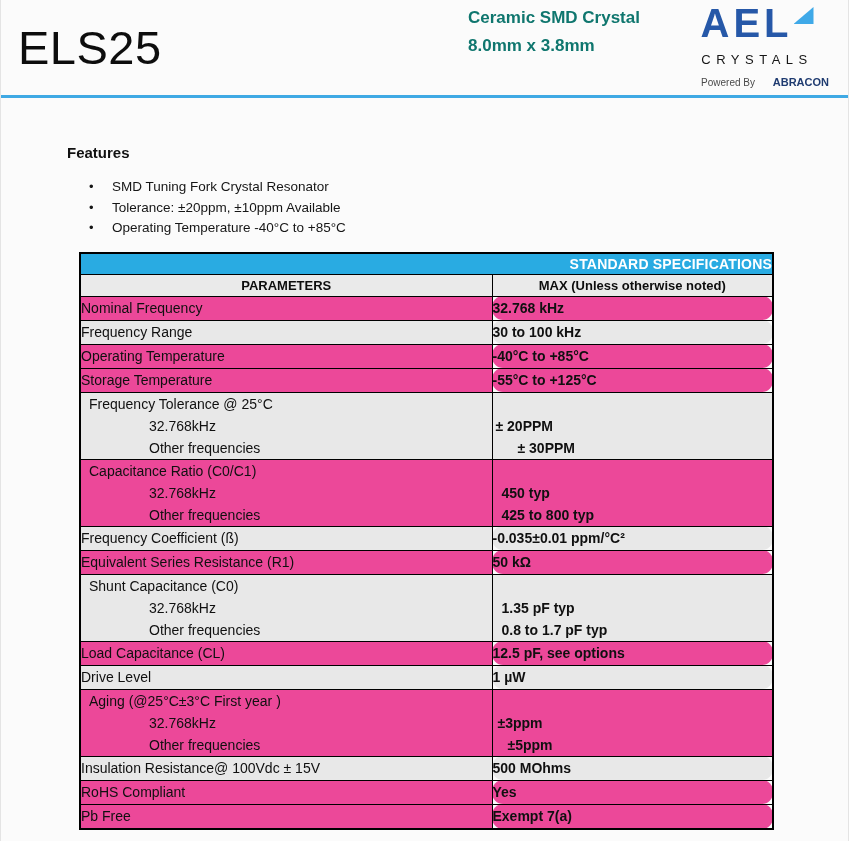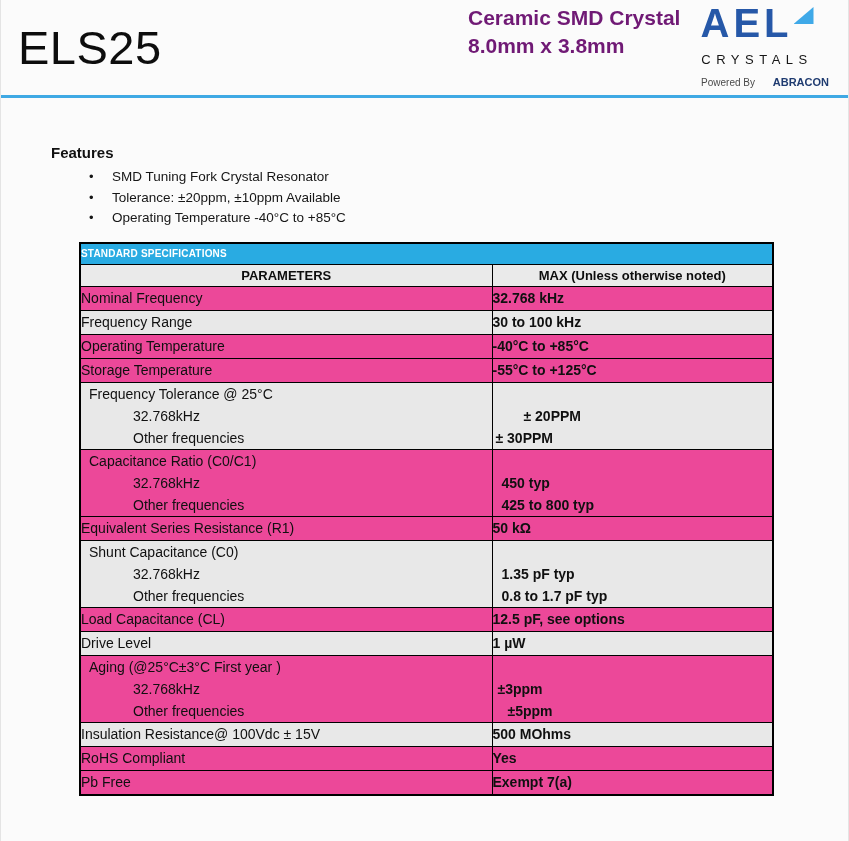--- a/index.html
+++ b/index.html
@@ -24,21 +24,21 @@
     overflow:hidden;
   }
   
   .doc-header{position:relative;height:98px;}
   .part-number{
     position:absolute;left:17px;top:20px;
     font-size:47px;letter-spacing:0.5px;color:#0D0D0D;
   }
   .product-title{
     position:absolute;left:467px;top:4px;
-    font-weight:bold;font-size:21px;line-height:28px;color:#701a75;
+    font-weight:bold;font-size:17px;line-height:28px;color:#0f766e;
   }
   .logo{position:absolute;top:3px;right:17px;width:148px;text-align:center;}
   .logo-mark{position:relative;display:inline-block;line-height:40px;white-space:nowrap;}
   .logo-ael{
     font-size:40px;font-weight:bold;letter-spacing:4px;
     color:var(--logo-navy);
   }
   .logo-triangle{
     display:inline-block;width:20px;height:17px;
     background:var(--tri-blue);
@@ -47,54 +47,54 @@
   }
   .logo-sub{
     font-size:13px;letter-spacing:5.5px;color:#161616;
     margin-top:0px;font-weight:500;white-space:nowrap;
   }
   .powered{margin-top:9px;font-size:10px;color:#4A4A4A;text-align:right;padding-right:2px;white-space:nowrap;}
   .powered-brand{font-size:11px;font-weight:bold;color:var(--abracon-navy);margin-left:15px;}
   .header-rule{position:absolute;left:0;right:0;top:95px;height:3px;background:var(--rule-blue);}
   
   .features{margin:46px 0 0 50px;}
-  .features-heading{margin:0;font-size:15px;font-weight:bold;color:#111;}
+  .features-heading{margin:16px;font-size:15px;font-weight:bold;color:#111;}
   .features-list{margin:6px 4px 0;padding:0;list-style:none;}
   .feature-item{
     position:relative;font-size:13.5px;line-height:20.5px;color:#161616;padding-left:57px;
   }
   .feature-item::before{
     content:"\2022";position:absolute;left:34px;top:0;font-size:13px;
   }
   
   .spec-table{
     margin:13px 0 0 78px;width:693px;
     border-collapse:collapse;border:2px solid #000;
     table-layout:fixed;
   }
   .col-param{width:412px;}
   .col-value{width:281px;}
   .spec-table th,.spec-table td{border:1.5px solid #000;padding:0;}
   .table-title{
     height:20px;background:var(--accent);color:#FFF;
-    font-size:10px;font-weight:bold;text-align:left;letter-spacing:0.2px;
+    font-size:14px;font-weight:bold;text-align:right;letter-spacing:0.2px;
   }
   .col-headers th{
     height:21px;background:var(--headshade);
     font-size:13px;font-weight:bold;text-align:center;color:#0D0D0D;
   }
   tbody td{font-size:14px;color:#101010;background:#ec4899;vertical-align:middle;}
   tbody tr.shaded td{background:var(--shade);}
   tr.single td{height:23px;}
   .param-cell{padding-left:8px;}
-  .value-cell{padding-left:9px;font-weight:bold;}
+  .value-cell{padding-left:9px;font-weight:bold;border-radius:11px;}
   tr.group td{vertical-align:top;}
   .line{height:22px;line-height:22px;white-space:nowrap;overflow:hidden;}
   .title-line{padding-left:8px;}
-  .sub-line{padding-left:52px;}
+  .sub-line{padding-left:52px;margin-left:16px;}
   .value-line{font-weight:bold;}
 </style>
 </head>
 <body>
 
 <header class="doc-header">
   <div class="part-number">ELS25</div>
 
   <div class="product-title">
     <div>Ceramic SMD Crystal</div>
@@ -156,36 +156,40 @@
         <td class="value-cell">-55°C to +125°C</td>
       </tr>
       <tr class="shaded group">
         <td class="">
           <div class="line title-line">Frequency Tolerance @ 25°C</div>
           <div class="line sub-line">32.768kHz</div>
           <div class="line sub-line">Other frequencies</div>
         </td>
         <td class="">
           <div class="line">&nbsp;</div>
-          <div class="line value-line" style="padding-left: 13px; margin-left: 18px;">± 20PPM</div>
-          <div class="line value-line" style="padding-left: 3px;">± 30PPM</div>
+          <div class="line value-line" style="padding-left: 3px;">± 20PPM</div>
+          <div class="line value-line" style="padding-left: 25px;">± 30PPM</div>
         </td>
       </tr>
       <tr class="group">
         <td class="">
           <div class="line title-line">Capacitance Ratio (C0/C1)</div>
           <div class="line sub-line">32.768kHz</div>
           <div class="line sub-line">Other frequencies</div>
         </td>
         <td class="">
           <div class="line">&nbsp;</div>
           <div class="line value-line" style="padding-left: 9px;">450 typ</div>
           <div class="line value-line" style="padding-left: 9px;">425 to 800 typ</div>
         </td>
       </tr>
+      <tr class="shaded single">
+        <td class="param-cell">Frequency Coefficient (ß)</td>
+        <td class="value-cell">-0.035±0.01 ppm/°C²</td>
+      </tr>
       <tr class="single">
         <td class="param-cell">Equivalent Series Resistance (R1)</td>
         <td class="value-cell">50 kΩ</td>
       </tr>
       <tr class="shaded group">
         <td class="">
           <div class="line title-line">Shunt Capacitance (C0)</div>
           <div class="line sub-line">32.768kHz</div>
           <div class="line sub-line">Other frequencies</div>
         </td>

